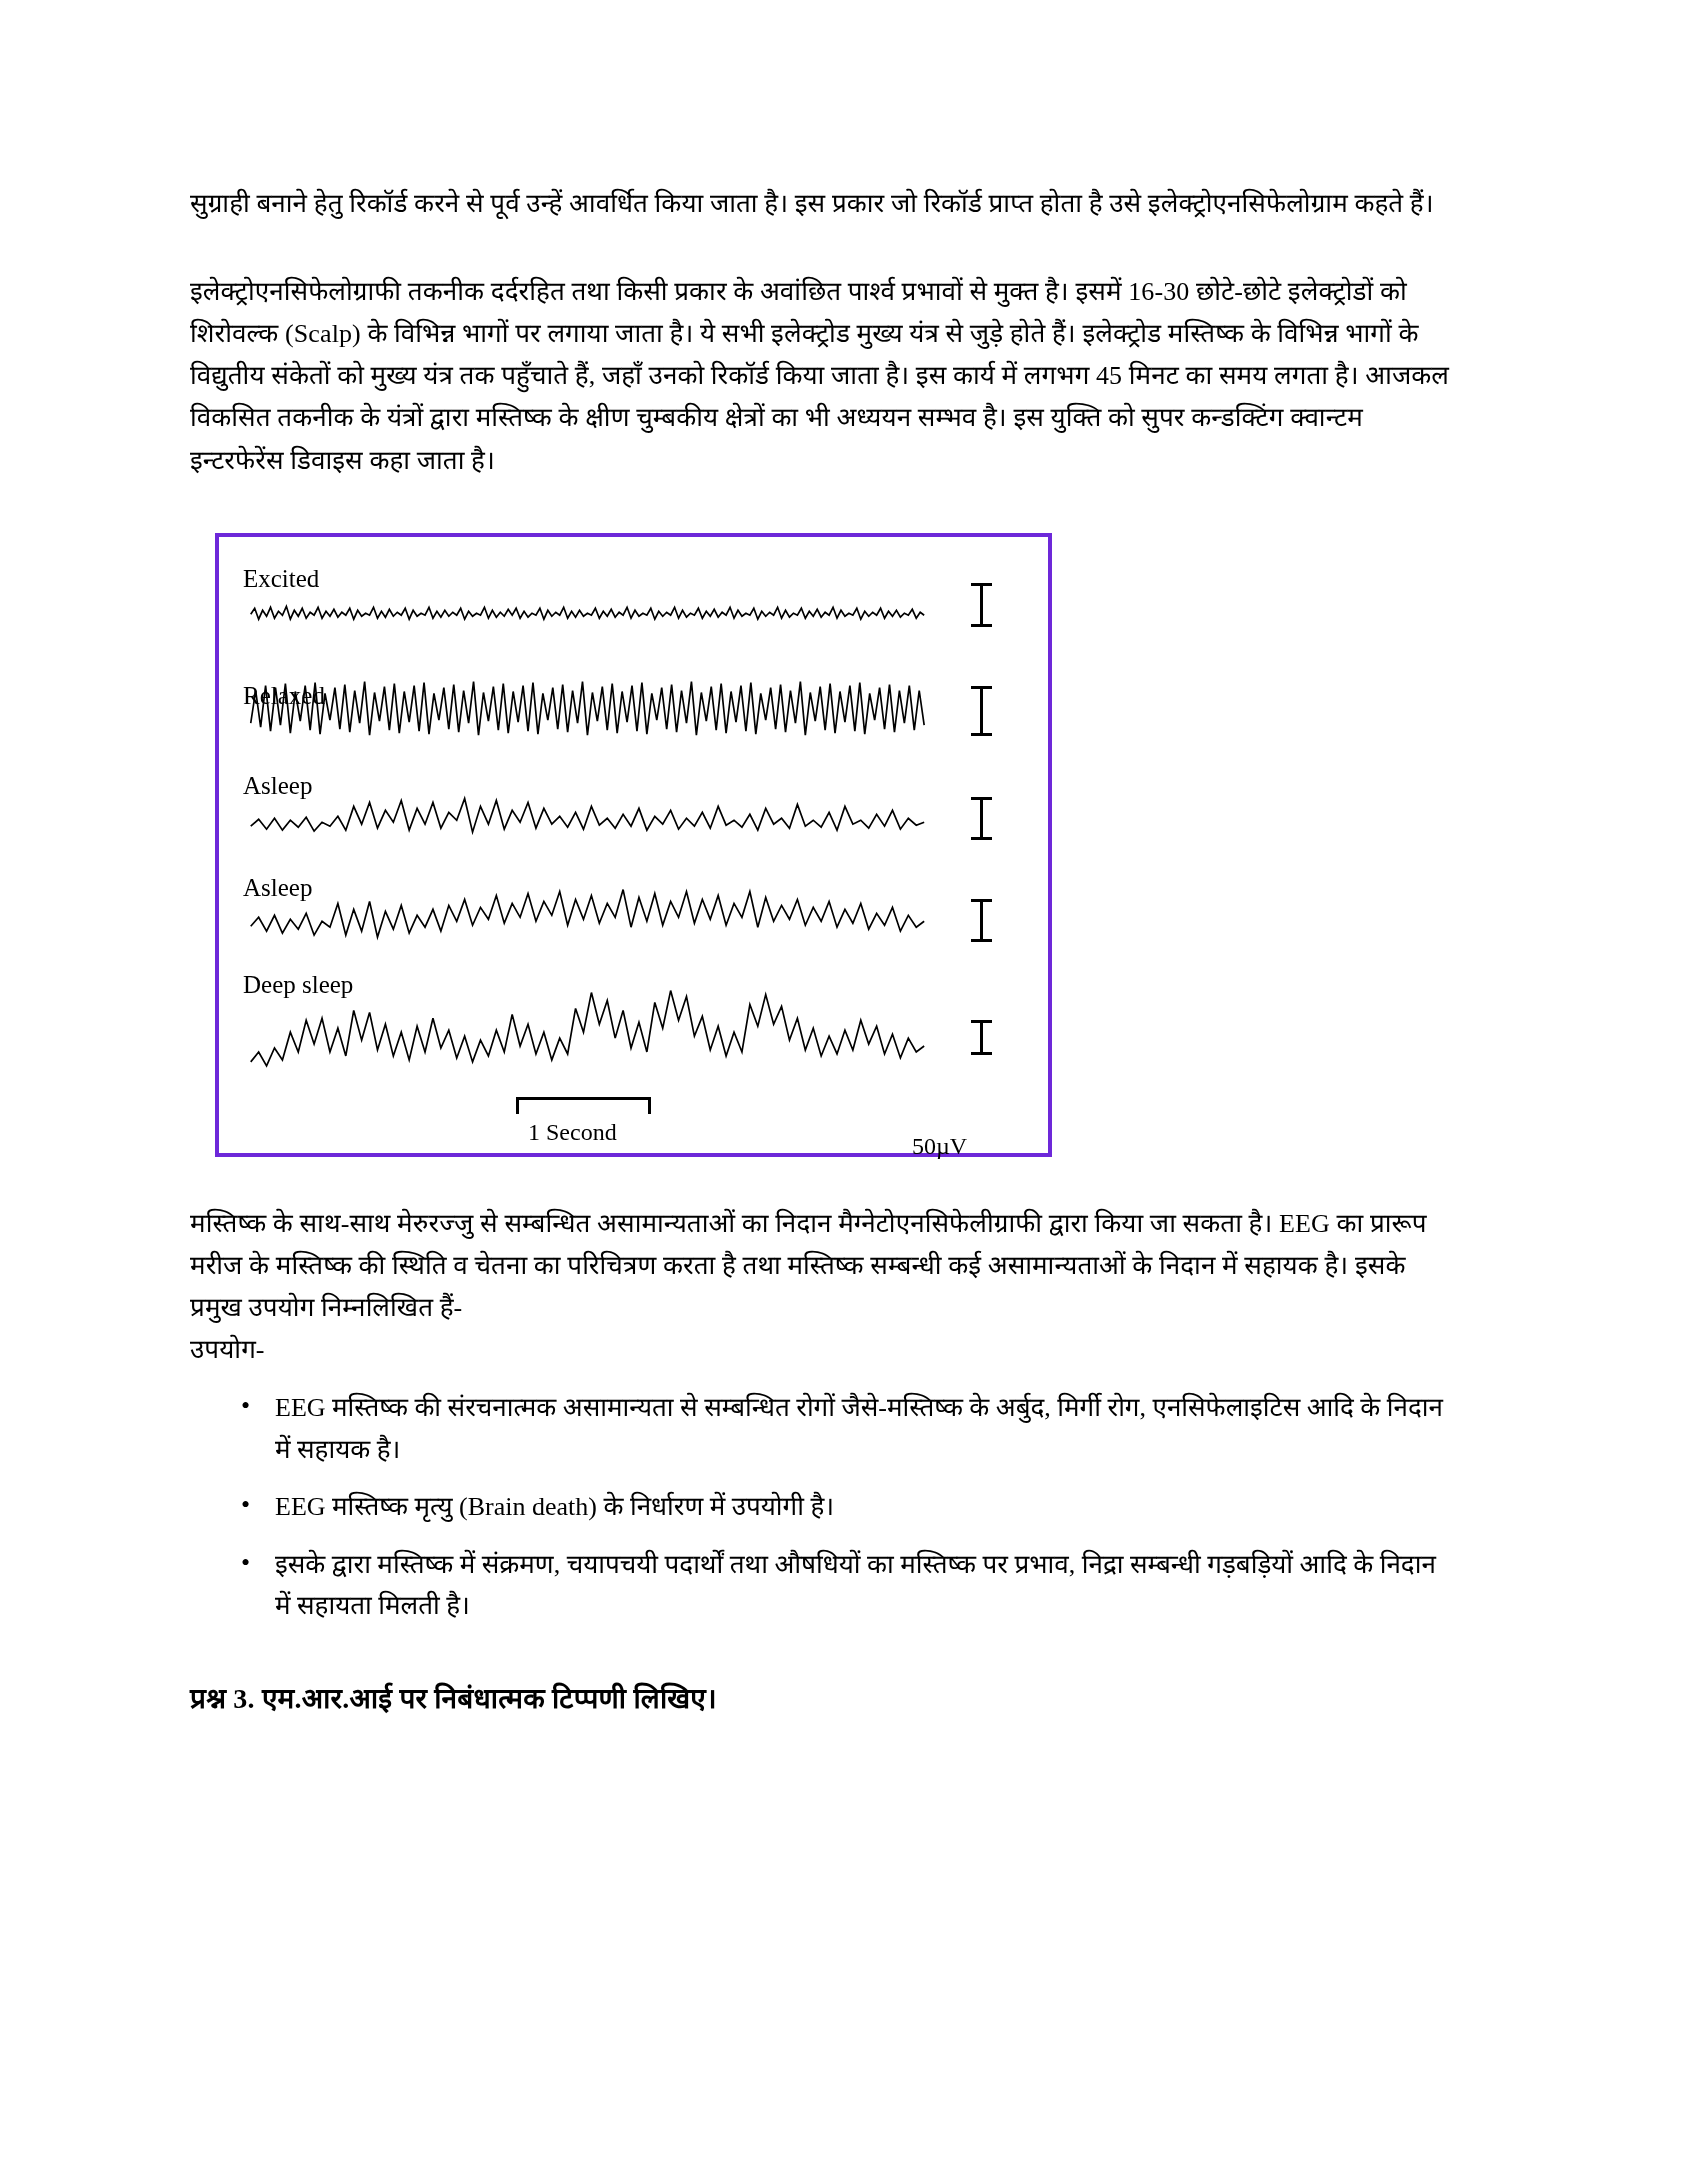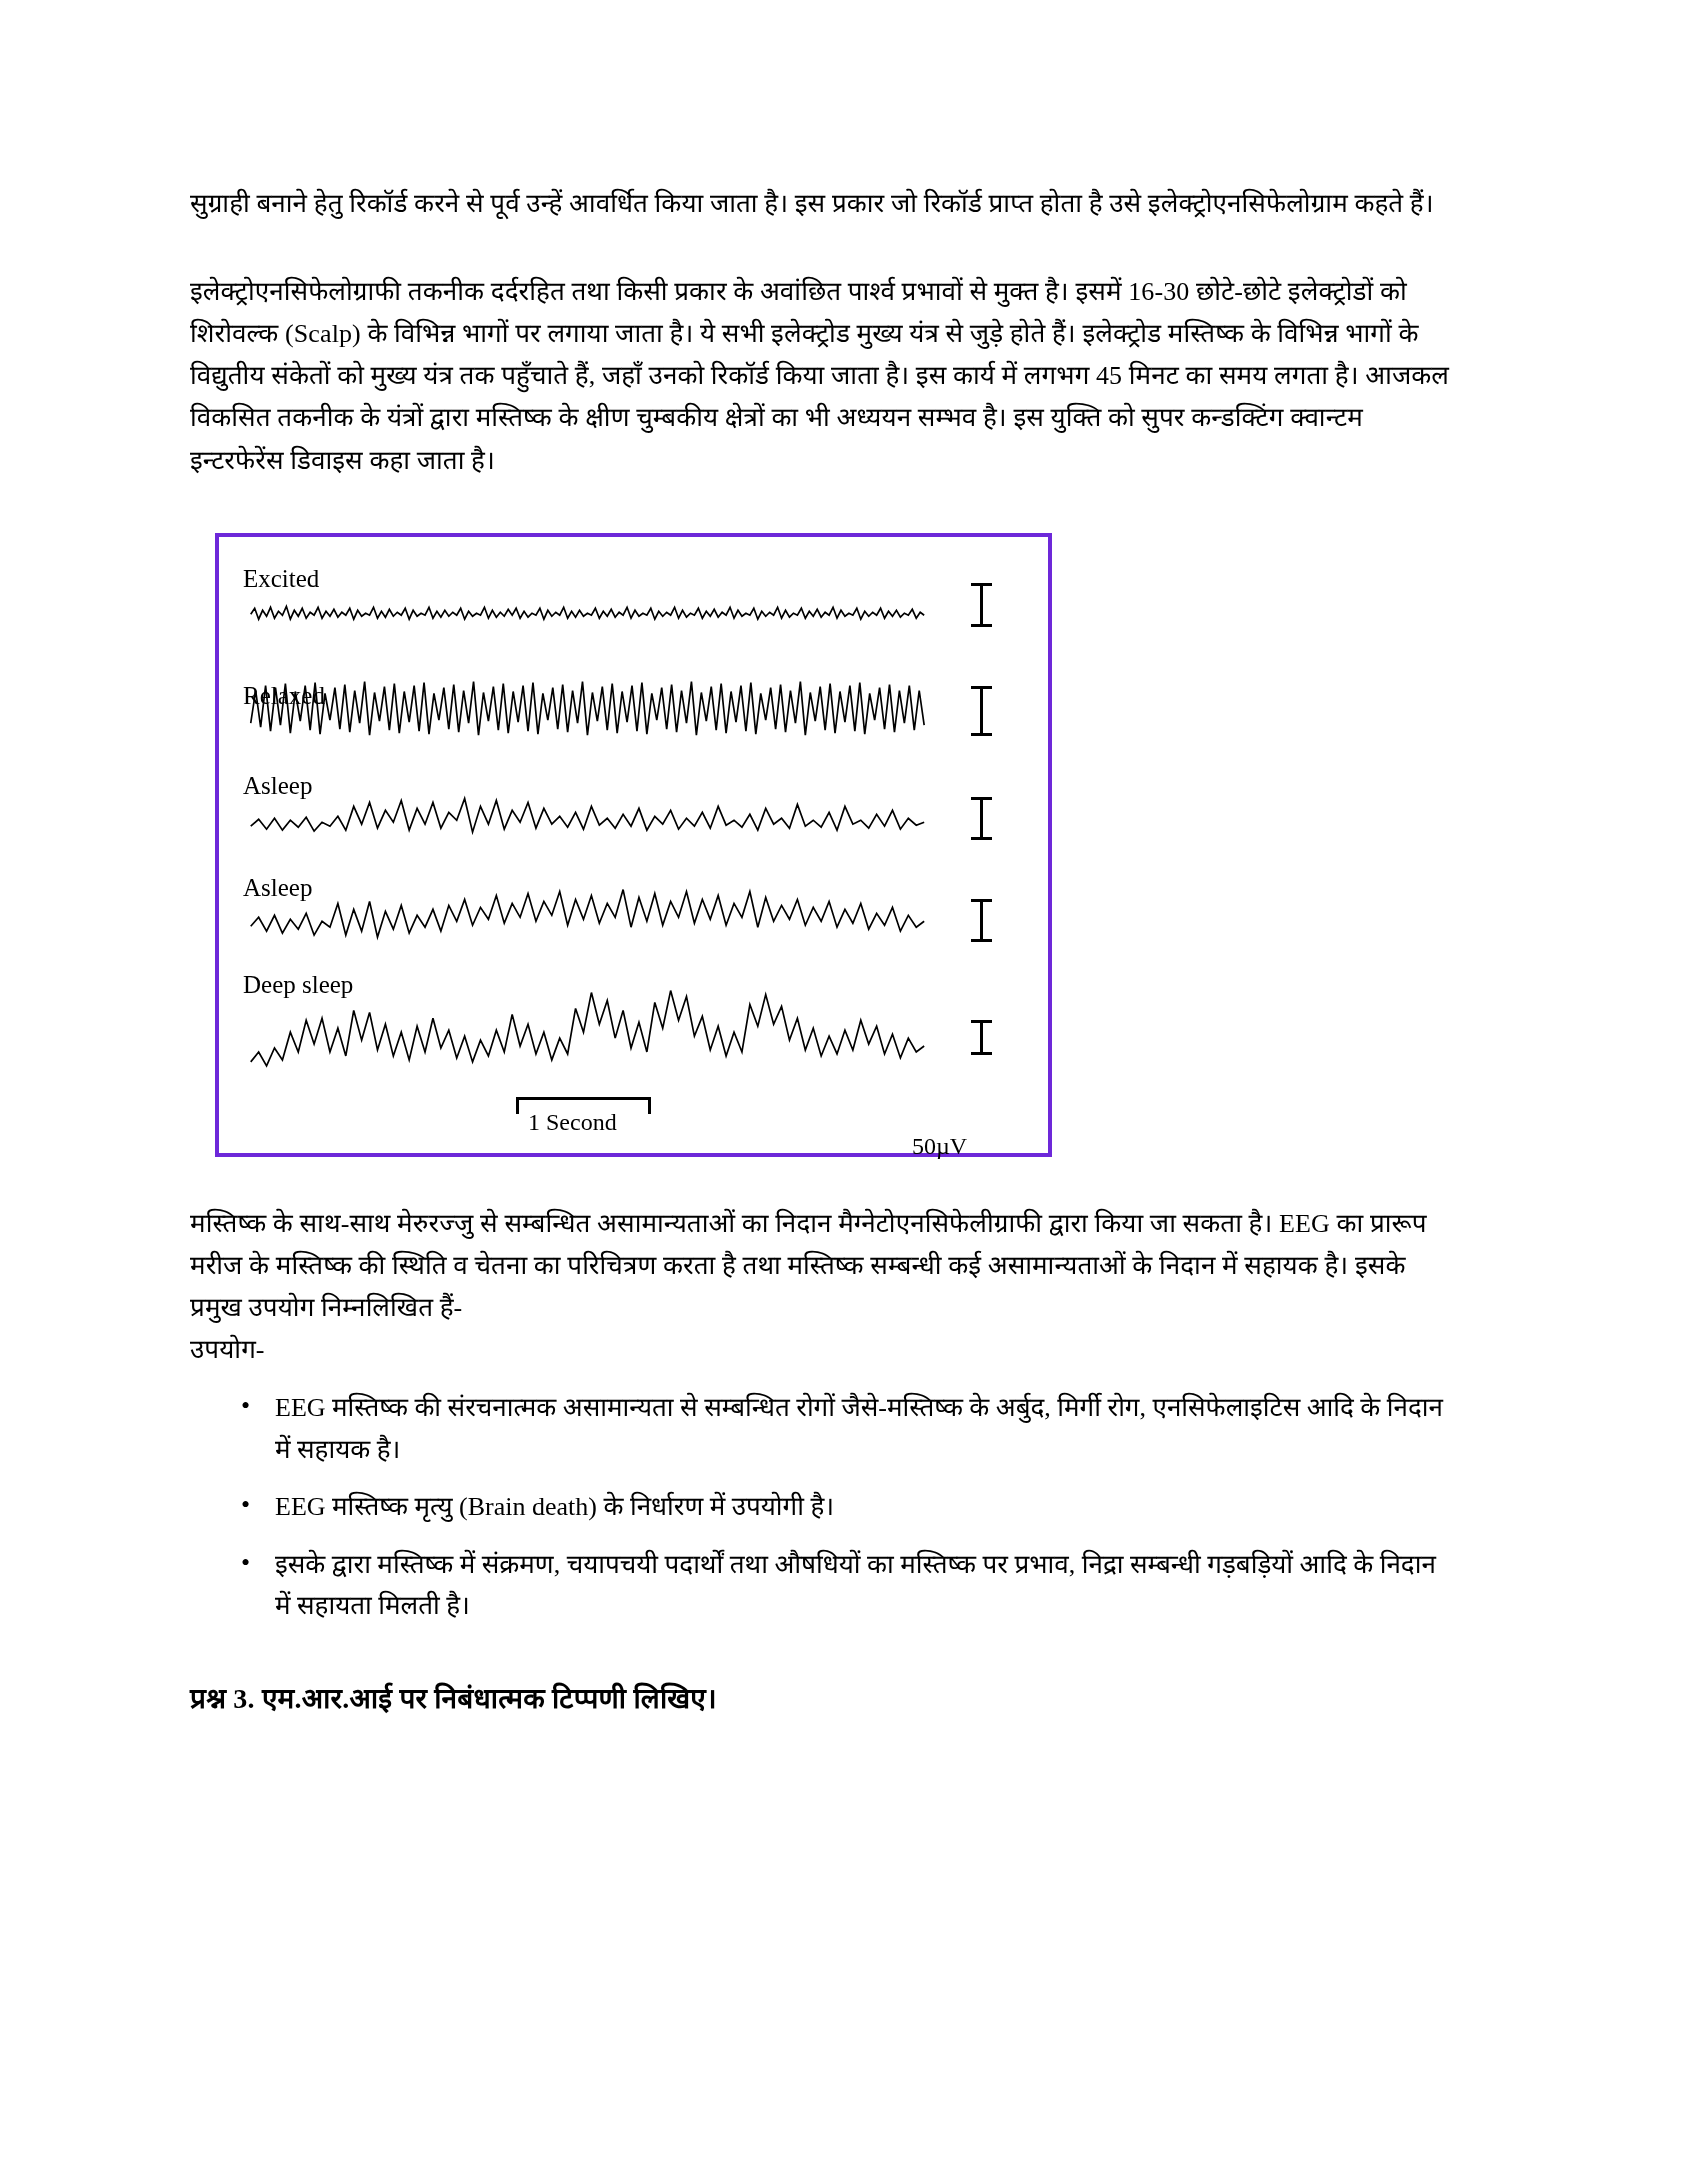--- a/index.html
+++ b/index.html
@@ -69,20 +69,21 @@
   .bar-cap {
     position: absolute;
     height: 3px;
     width: 21px;
     background: #000;
   }
   .sec-label {
     position: absolute;
     font-size: 24px;
     font-family: "Liberation Serif", serif;
+    margin-top: 10px;
   }
   .uv-label {
     position: absolute;
     font-size: 24px;
     font-family: "Liberation Serif", serif;
   }
   .sec-bracket {
     position: absolute;
     border-left: 3px solid #000;
     border-right: 3px solid #000;

